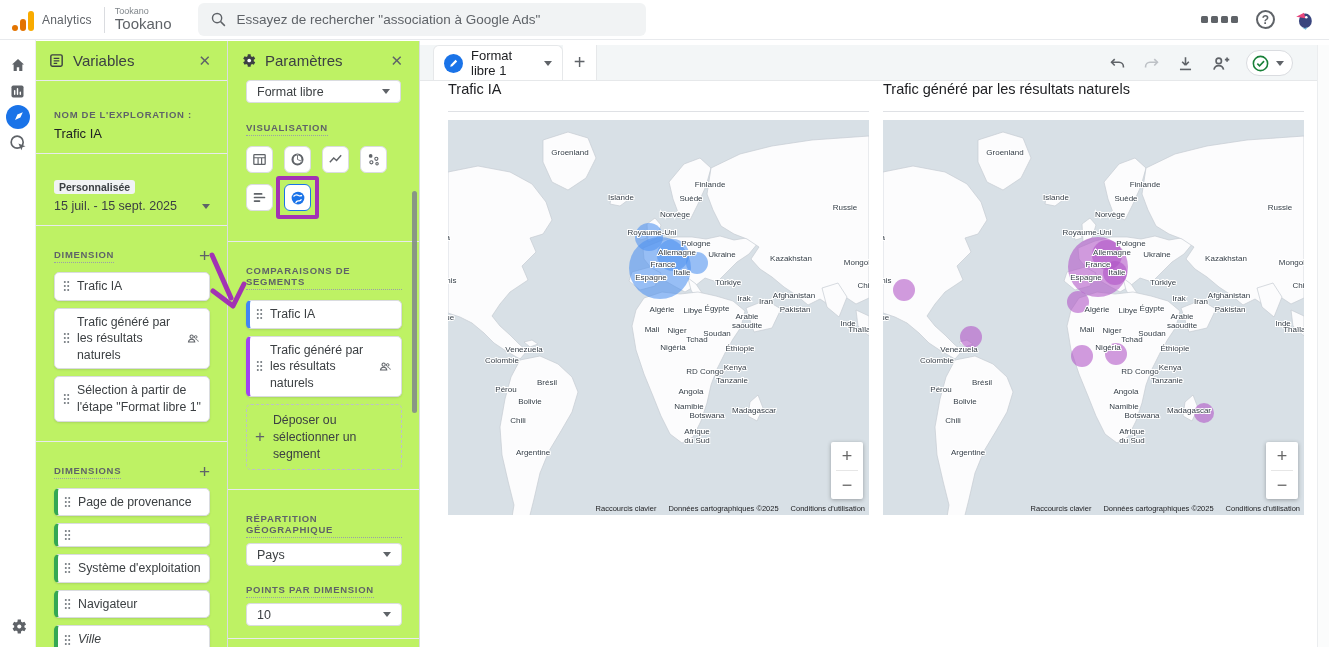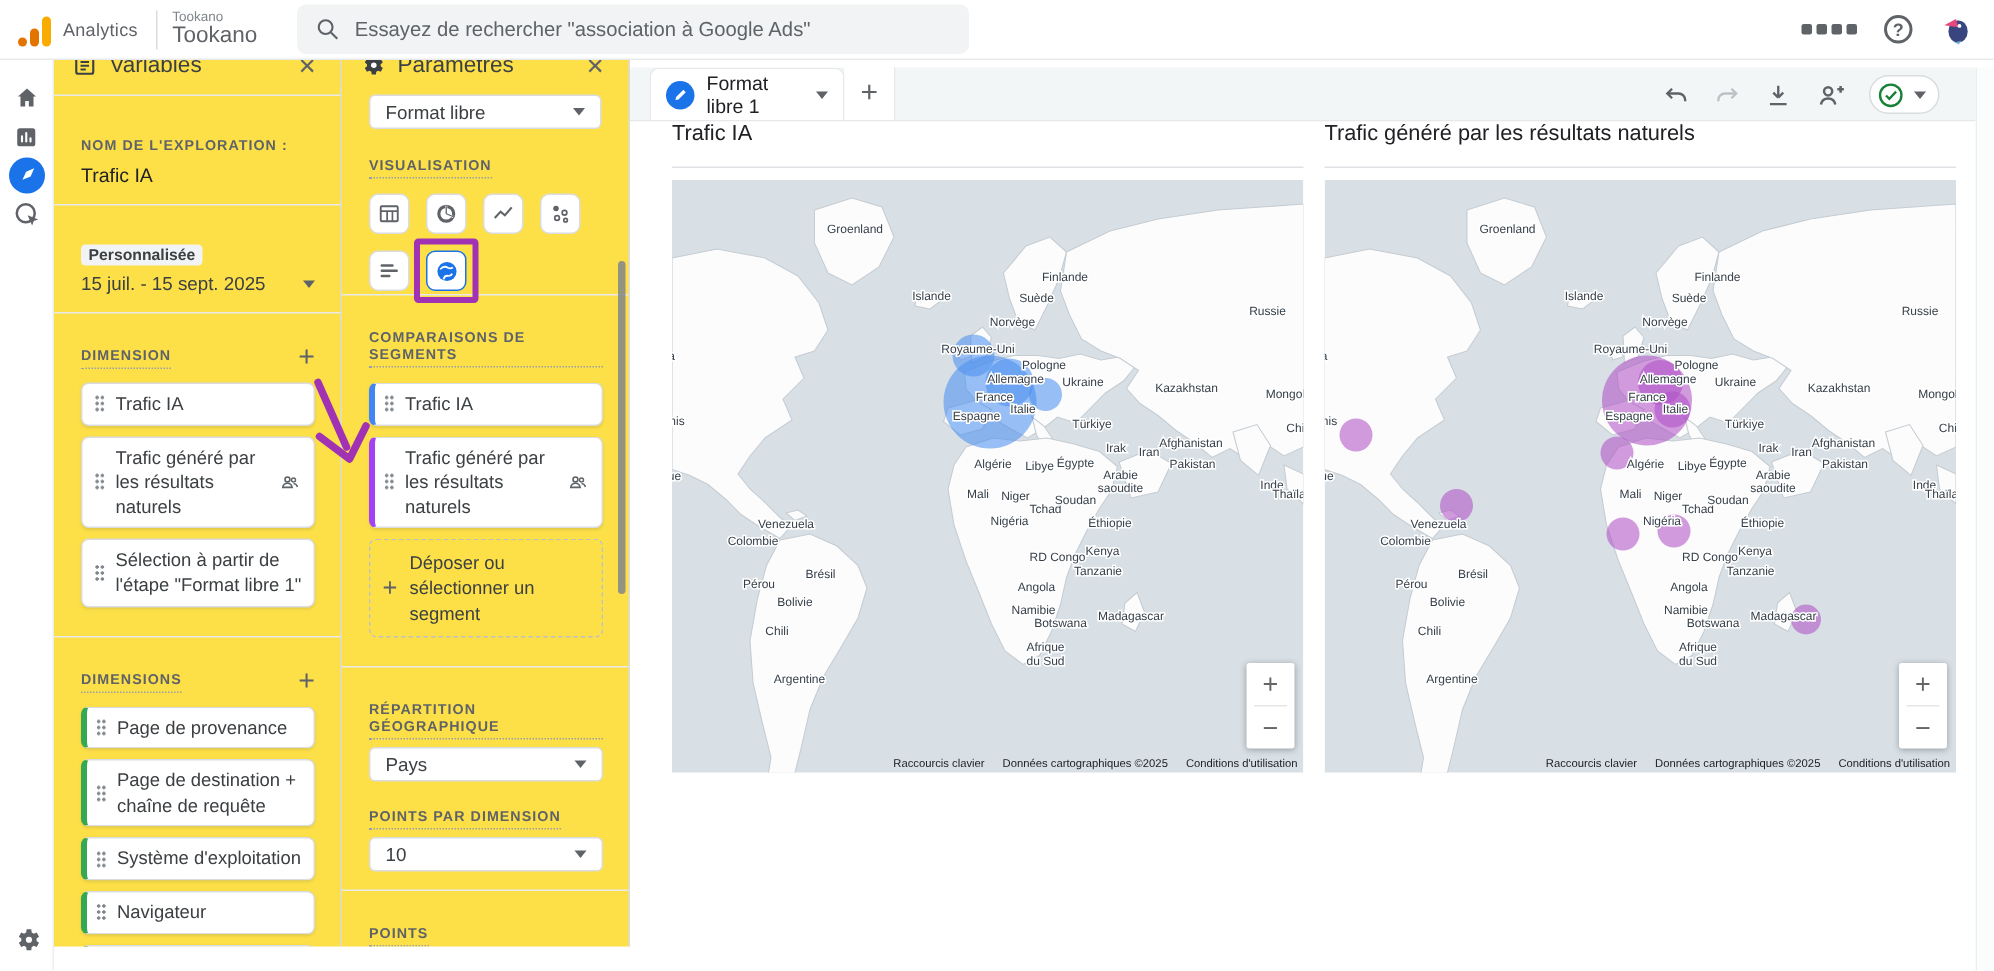--- a/index.html
+++ b/index.html
@@ -30,21 +30,21 @@
     font-size:12px; font-weight:bold; display:flex; align-items:center; justify-content:center; }
 
   
   .rail { position:absolute; top:40px; left:0; width:36px; height:607px; background:#fff;
     border-right:1px solid #eceef0; display:flex; flex-direction:column; align-items:center;
     padding-top:12px; gap:12px; }
   .rail-btn { width:26px; height:26px; display:flex; align-items:center; justify-content:center; cursor:pointer; }
   .rail-gear { position:absolute; bottom:8px; left:5px; }
 
   
-  .panel { position:absolute; top:24px; height:607px; background:#fde047; overflow:hidden; }
+  .panel { position:absolute; top:41px; height:607px; background:#bef264; overflow:hidden; }
   .vars   { left:36px;  width:192px; border-right:1px solid #dadce0; }
   .params { left:228px; width:192px; border-right:1px solid #dadce0; }
   .panel-head { height:39px; display:flex; align-items:center; gap:8px; padding:0 12px; }
   .ptitle { font-size:15px; color:#3c4043; flex:1; }
   .pclose { font-size:15px; color:#5f6368; cursor:pointer; padding:2px 4px; }
   .sec { border-top:1px solid #e8eaed; padding:23px 17px 12px 18px; }
   .lbl { font-size:9.5px; letter-spacing:.7px; color:#5f6368; font-weight:600; }
   .dotted { border-bottom:1px dotted #9aa0a6; padding-bottom:2px; display:inline-block; }
   .sechead { display:flex; align-items:center; justify-content:space-between; margin-bottom:9px; }
   .plus { font-size:19px; color:#5f6368; line-height:14px; cursor:pointer; font-weight:400; }
@@ -241,21 +241,20 @@
       <span class="lbl dotted">DIMENSIONS</span>
       <span class="plus">+</span>
     </div>
     <div id="var-dimensions">
         <div class="chip" style="border-left: 4px solid rgb(52, 168, 83); padding-left: 6px;">
           <span class="handle"></span>
           <span class="chip-label">Page de provenance</span>
         </div>
         <div class="chip" style="border-left: 4px solid rgb(52, 168, 83); padding-left: 6px;">
           <span class="handle"></span>
-          <span class="chip-label">Page de destination + chaîne de requête</span>
         </div>
         <div class="chip" style="border-left: 4px solid rgb(52, 168, 83); padding-left: 6px;">
           <span class="handle"></span>
           <span class="chip-label">Système d'exploitation</span>
         </div>
         <div class="chip" style="border-left: 4px solid rgb(52, 168, 83); padding-left: 6px;">
           <span class="handle"></span>
           <span class="chip-label">Navigateur</span>
         </div>
         <div class="chip" style="border-left: 4px solid rgb(52, 168, 83); padding-left: 6px; font-style: italic;">
@@ -324,21 +323,21 @@
         <div class="viz-btn selected">
           <svg width="18" height="18" viewBox="0 0 24 24">
             <circle cx="12" cy="12" r="8.5" fill="#1a73e8"></circle>
             <path d="M6 10c2-2.2 4.8-2.6 6.8-1.3 1.3.8 3 .6 4.5-.2" stroke="#fff" stroke-width="1.6" fill="none"></path>
             <path d="M9 19c.4-2.4 2-3.4 4-3.2 1.6.2 3-.6 3.6-2" stroke="#fff" stroke-width="1.6" fill="none"></path>
           </svg>
           <div class="anno-box"></div>
         </div>
       </div>
   </div>
-  <div class="sec" style="margin-top:2px">
+  <div class="sec" style="margin-top:30px">
     <div class="sechead" style="margin-bottom:10px">
       <span class="lbl dotted">COMPARAISONS DE SEGMENTS</span>
     </div>
     <div id="param-comparisons">
         <div class="chip" style="border-left: 4px solid rgb(66, 133, 244); padding-left: 6px;">
           <span class="handle"></span>
           <span class="chip-label">Trafic IA</span>
         </div>
         <div class="chip" style="border-left: 4px solid rgb(161, 66, 244); padding-left: 6px;">
           <span class="handle"></span>

